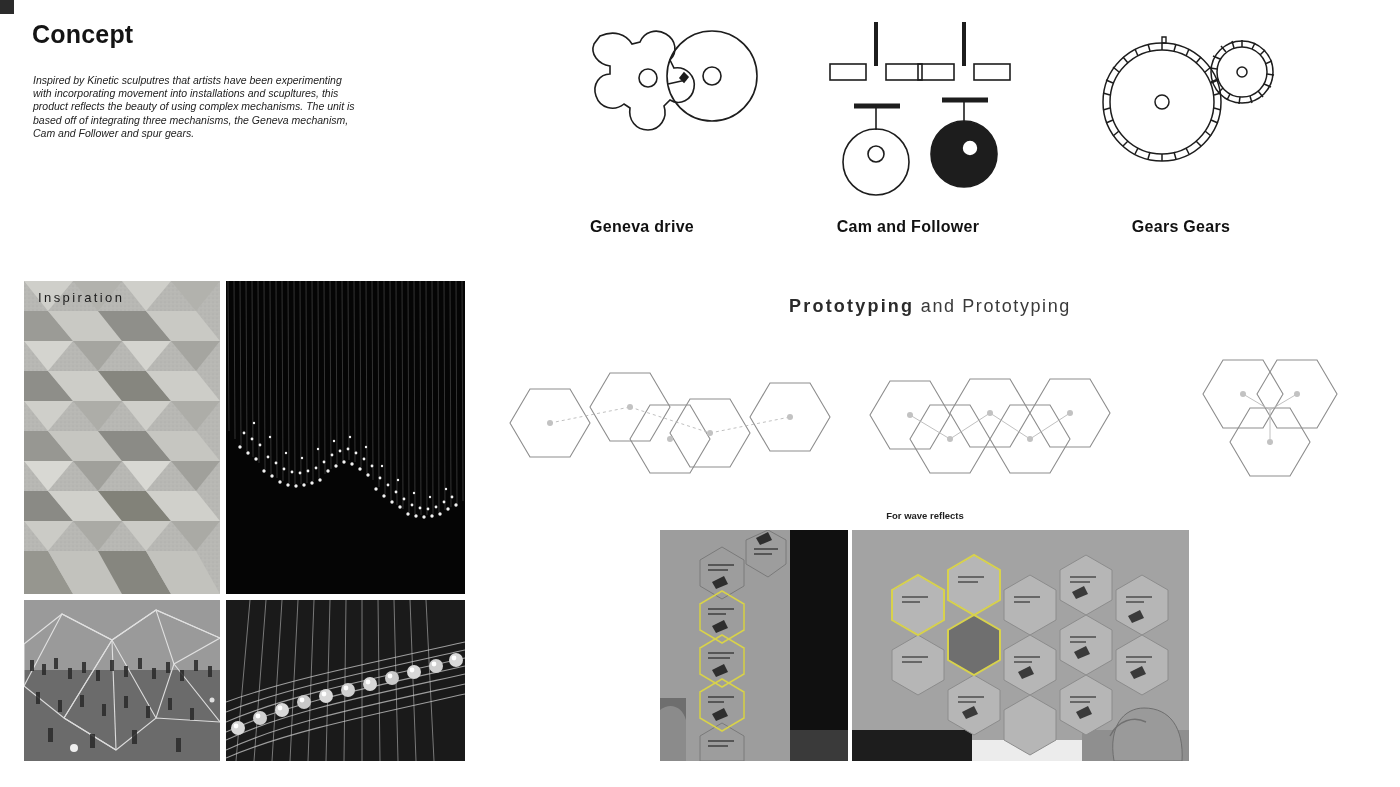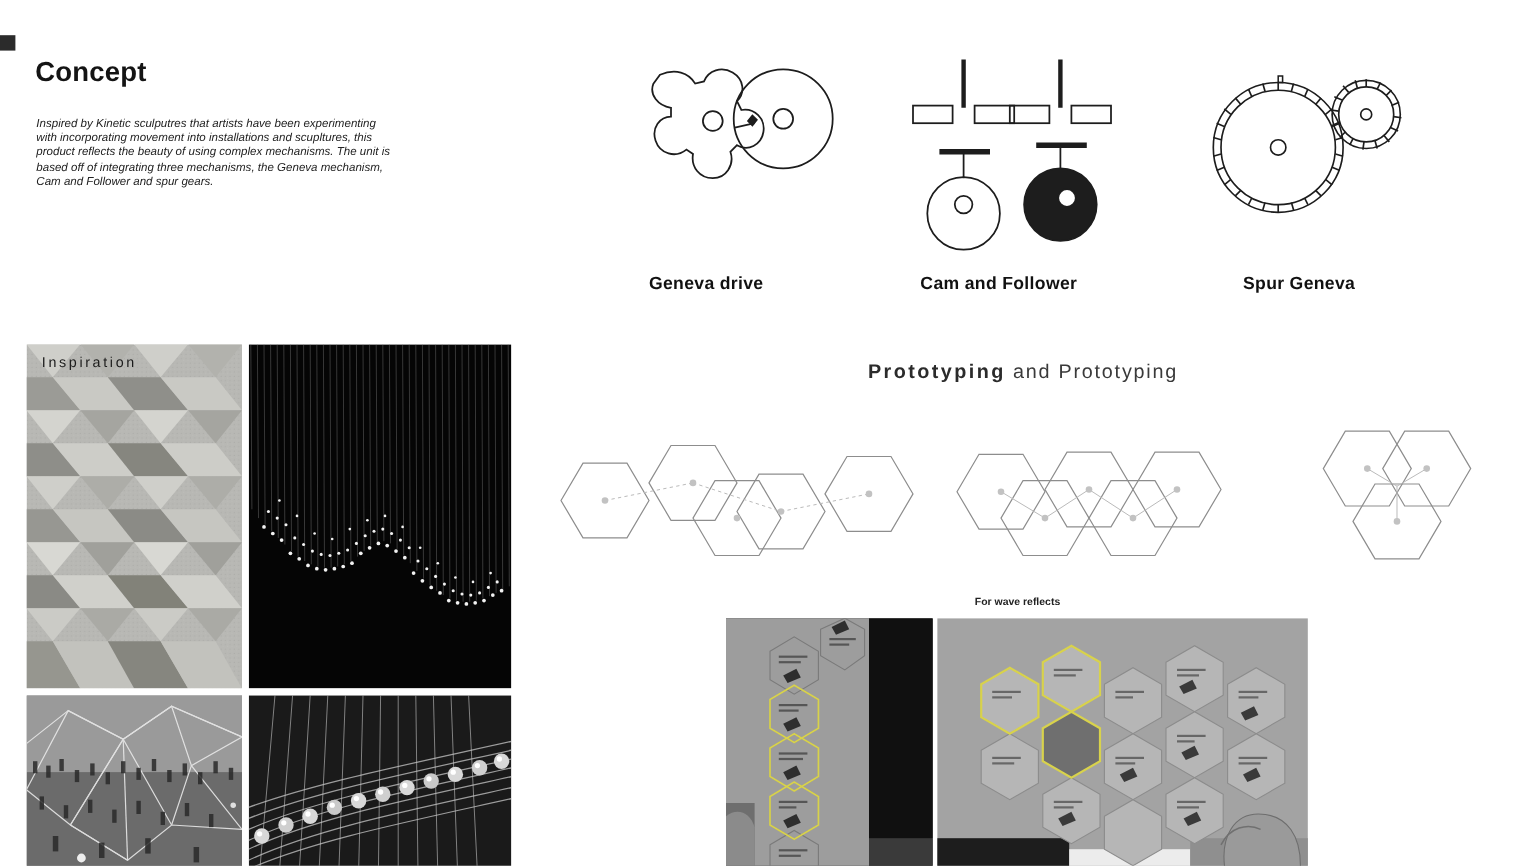--- a/index.html
+++ b/index.html
@@ -8,21 +8,21 @@
     background: #ffffff;
   }
   body {
     width: 1400px;
     height: 787px;
     position: relative;
     font-family: "Liberation Sans", sans-serif;
     color: #1a1a1a;
     overflow: hidden;
   }
-  .abs { position: absolute; margin-top: 32px; }
+  .abs { position: absolute; }
 
   
   #corner-marker {
     left: 0; top: 0;
     width: 14px; height: 14px;
     background: #2b2b2b;
   }
 
   
   #concept-title {
@@ -213,21 +213,21 @@
         <line x1="123" y1="68" x2="118" y2="73"></line>
           <line x1="118" y1="59" x2="111" y2="62"></line>
         <line x1="117" y1="49" x2="110" y2="48"></line>
           <line x1="120" y1="39" x2="113" y2="36"></line>
         <line x1="126" y1="32" x2="121" y2="26"></line>
           <line x1="134" y1="28" x2="132" y2="21"></line>
       </g>
     </g>
   </svg>
 </div>
-<div class="abs mech-caption" id="spur-caption">Spur Geneva</div>
+<div class="abs mech-caption" id="spur-caption">Gears Gears</div>
 
 <div class="abs" id="inspiration-grid">
 
   <div class="insp-cell" id="insp-concrete">
     <svg width="196" height="313" viewBox="0 0 196 313" preserveAspectRatio="none">
       <defs>
         <pattern id="grain" width="4" height="4" patternUnits="userSpaceOnUse">
           <rect width="4" height="4" fill="#b8b8b4"></rect>
           <circle cx="1" cy="1" r="0.5" fill="#a9a9a5"></circle>
           <circle cx="3" cy="2.5" r="0.4" fill="#c4c4c0"></circle>

